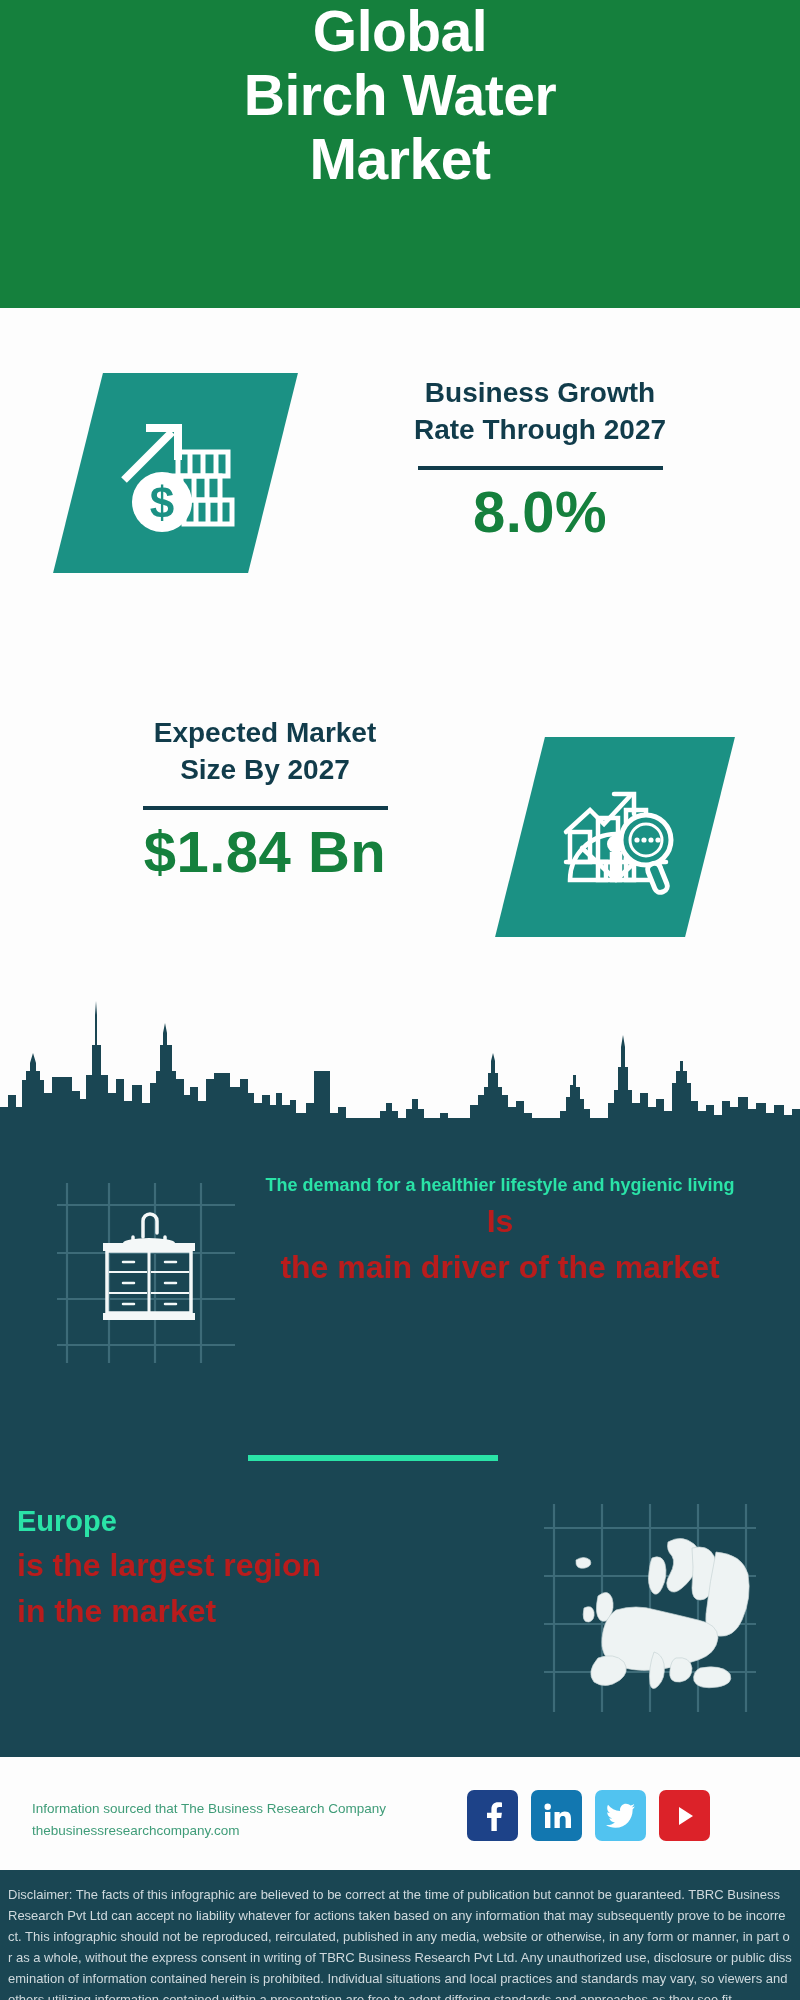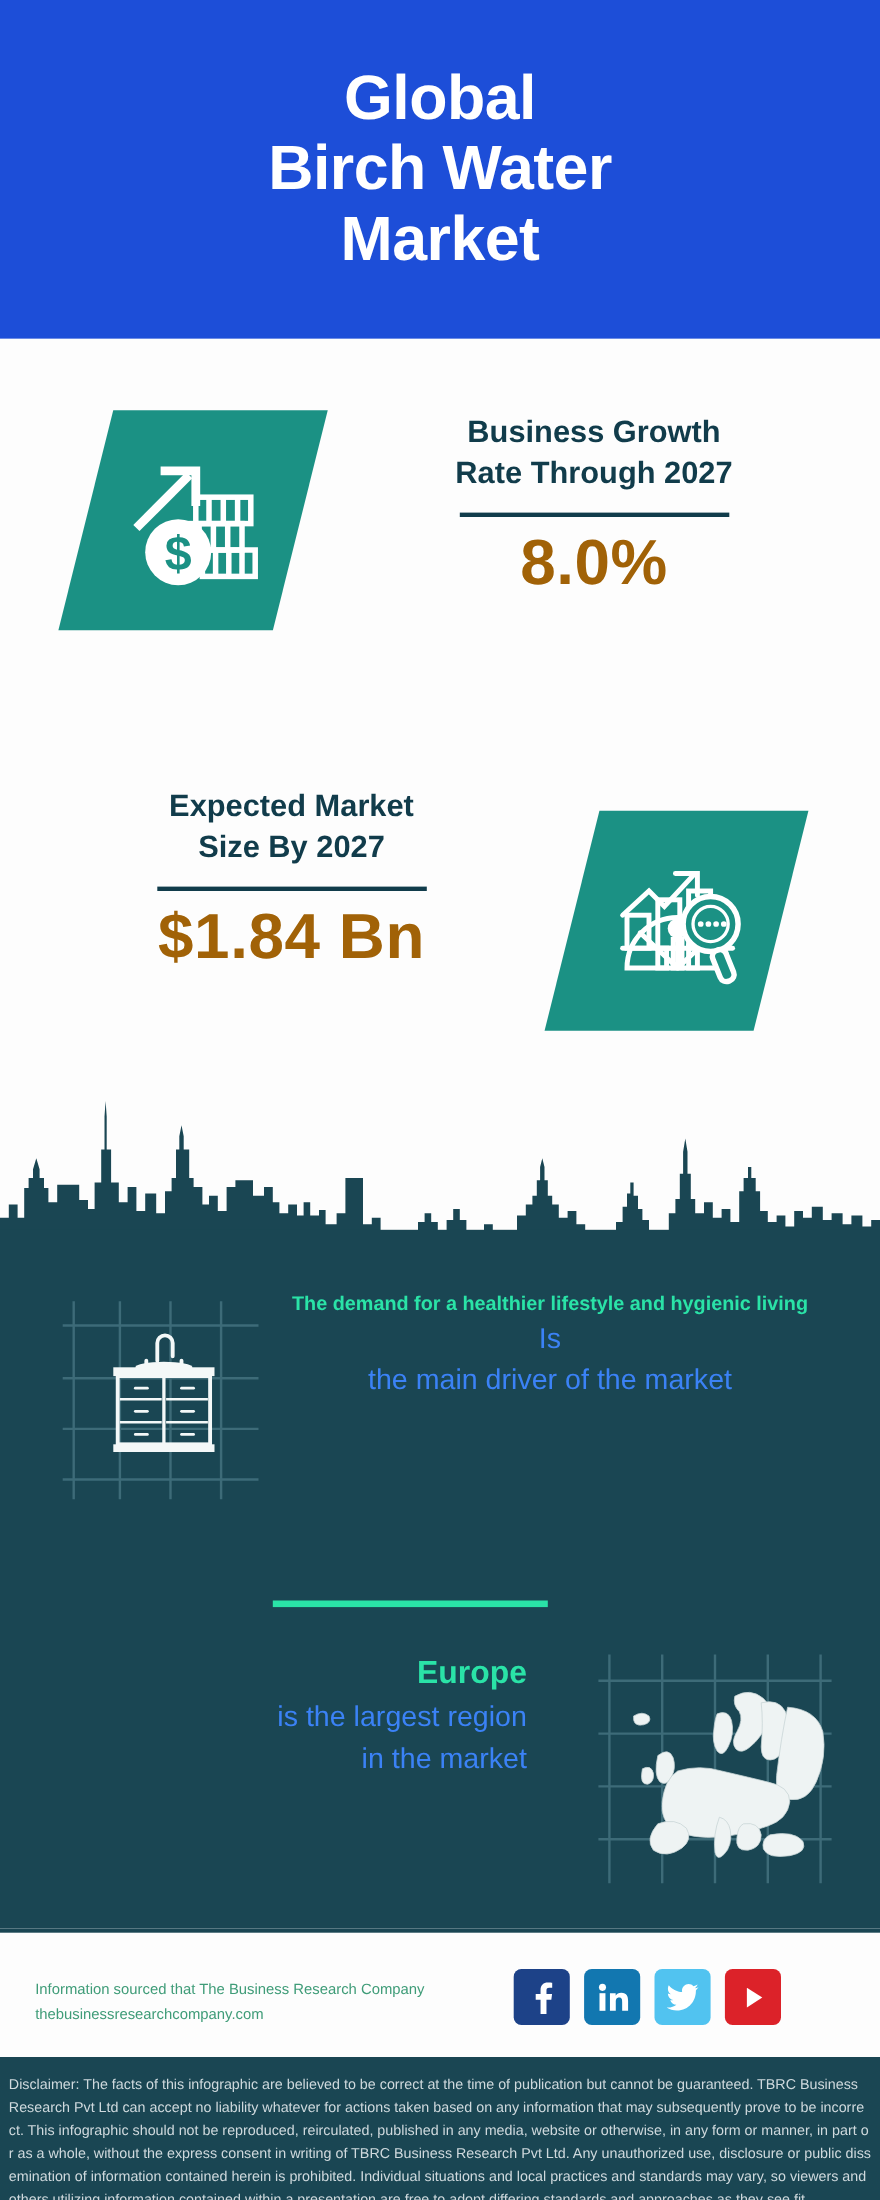--- a/index.html
+++ b/index.html
@@ -7,22 +7,22 @@
     width:800px; height:2000px;
     font-family:"Liberation Sans", sans-serif;
     background:#ffffff;
     overflow:hidden;
   }
   .page { position:relative; width:800px; height:2000px; background:#fbfbfb; }
 
   
   .header {
     position:absolute; left:0; top:0; width:800px; height:308px;
-    background:#1d4ed8;
-    display:flex; align-items:center; justify-content:center;
+    background:#15803d;
+    display:flex; justify-content:center;
   }
   .header-title {
     color:#ffffff; font-weight:bold; font-size:57px; line-height:1.12;
     text-align:center; letter-spacing:-0.5px;
   }
   .header-title .ln { display:block; }
 
   
   .white-band {
     position:absolute; left:0; top:308px; width:800px; height:812px;
@@ -46,21 +46,21 @@
   .sec1-text { position:absolute; left:330px; top:375px; width:420px; text-align:center; }
 
   .stat-label {
     color:#113c4b; font-weight:bold; font-size:28px; line-height:1.32;
   }
   .stat-rule {
     width:245px; height:4px; background:#113c4b;
     margin:17px auto 10px auto;
   }
   .stat-value {
-    color:#a16207; font-weight:bold; font-size:58px; line-height:1.1;
+    color:#15803d; font-weight:bold; font-size:58px; line-height:1.1;
     letter-spacing:0.5px;
   }
 
   
   .sec2-text { position:absolute; left:55px; top:715px; width:420px; text-align:center; }
   .sec2-icon { left:520px; top:737px; width:190px; height:200px; }
 
   
   .skyline-wrap {
     position:absolute; left:0; top:975px; width:800px; height:145px;
@@ -74,30 +74,30 @@
     background:#1a4653;
   }
 
   
   .driver-icon { position:absolute; left:55px; top:1175px; width:185px; height:195px; }
   .driver-text { position:absolute; left:245px; top:1172px; width:510px; text-align:center; }
   .hl-green {
     color:#2ae3a7; font-weight:bold; font-size:18px; line-height:1.45; display:block;
   }
   .plain-white {
-    color:#3b82f6; font-size:26px; line-height:1.45; display:block; font-weight:normal;
+    color:#b91c1c; font-size:32px; line-height:1.45; display:block; font-weight:bold;
   }
 
   .green-rule {
     position:absolute; left:248px; top:1455px; width:250px; height:6px;
     background:#2ae3a7;
   }
 
   
-  .region-text { position:absolute; left:39px; top:1500px; width:440px; text-align:right; }
+  .region-text { position:absolute; left:17px; top:1500px; width:440px; text-align:left; }
   .region-name {
     color:#2ae3a7; font-weight:bold; font-size:29px; line-height:1.45; display:block;
   }
   .region-map { position:absolute; left:540px; top:1500px; width:220px; height:215px; }
 
   
   .footer {
     position:absolute; left:0; top:1753px; width:800px; height:117px;
     background:#fdfdfd;
   }

